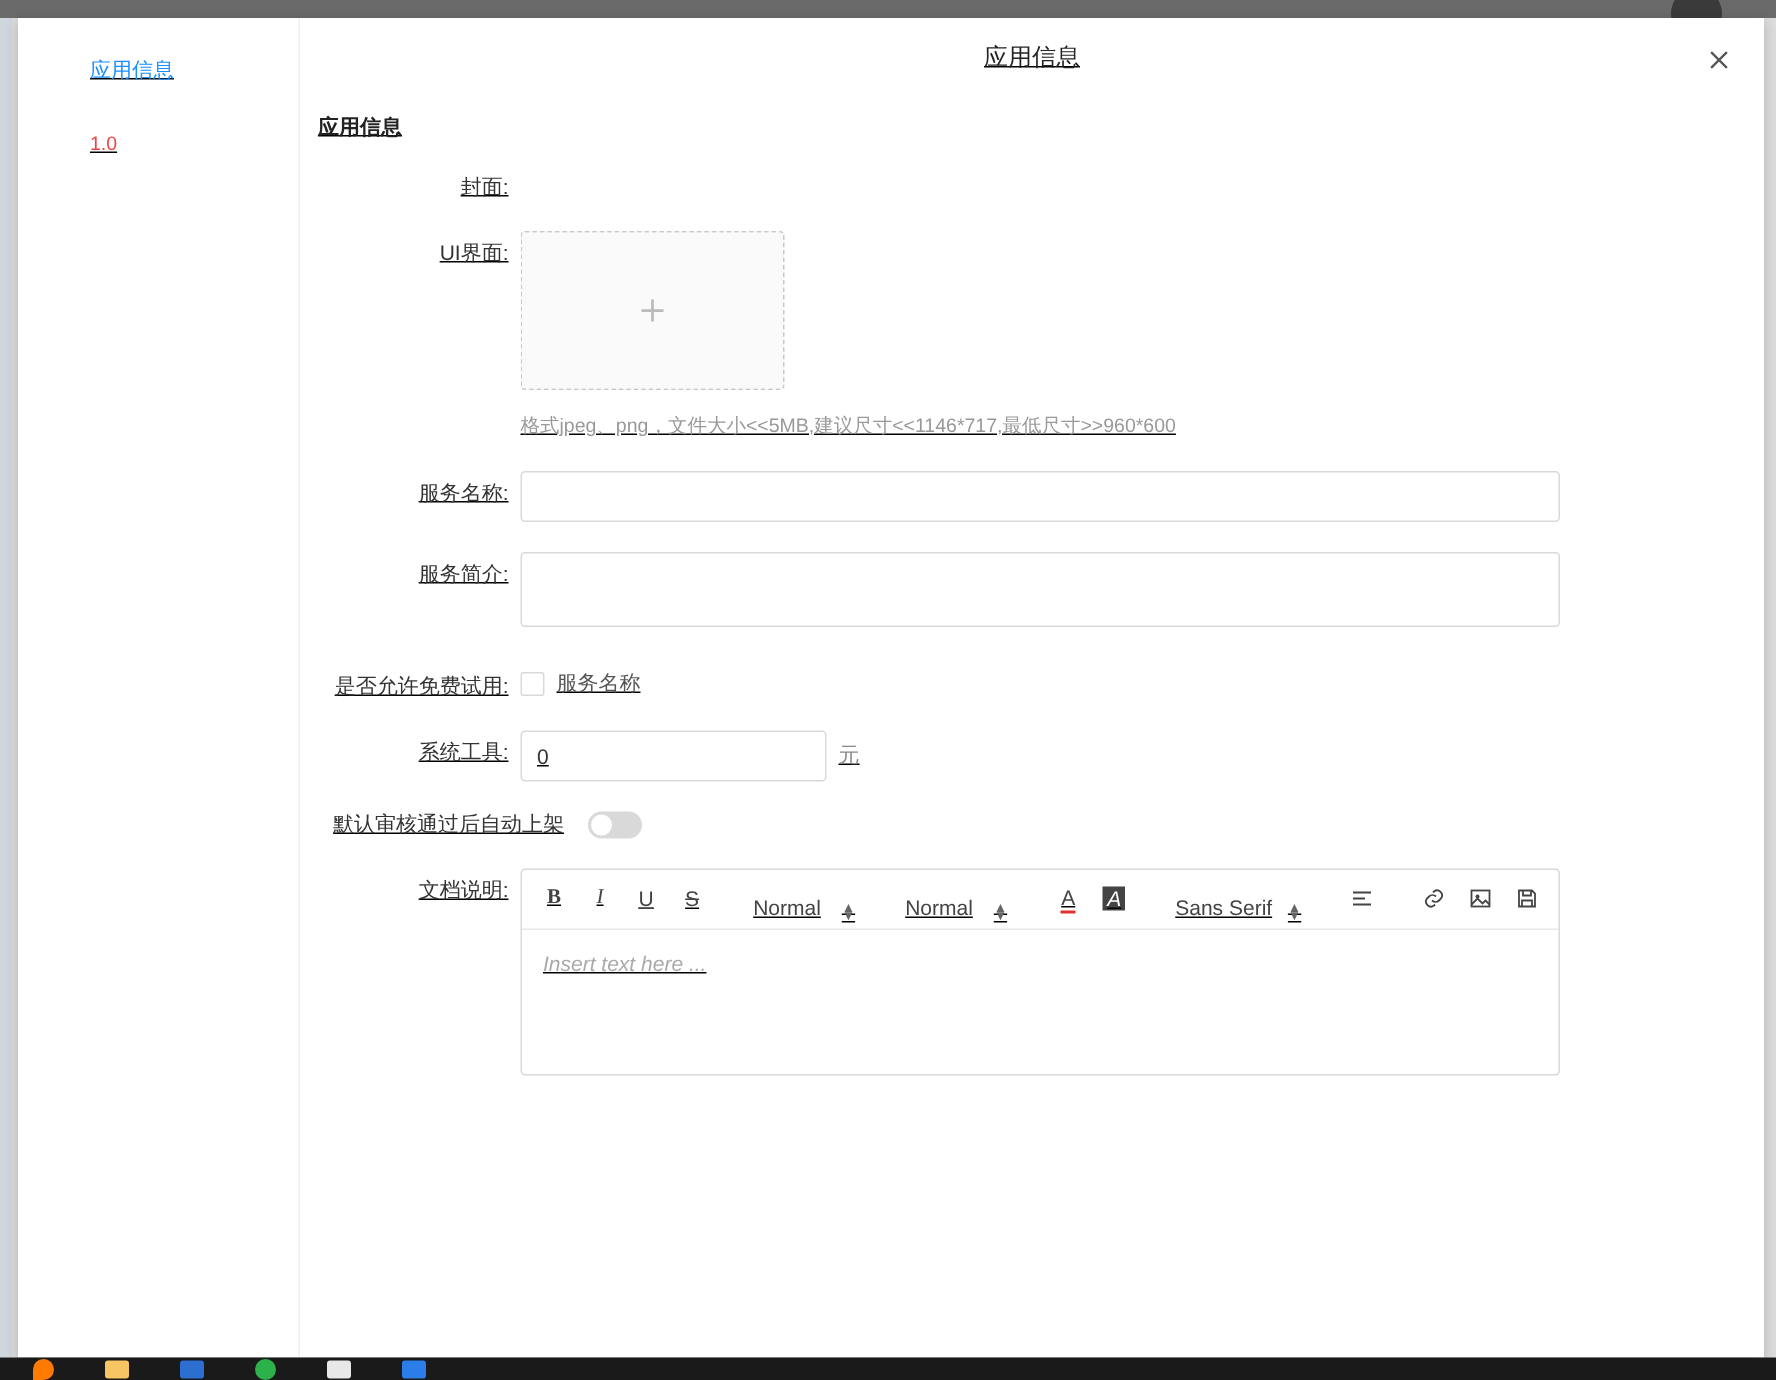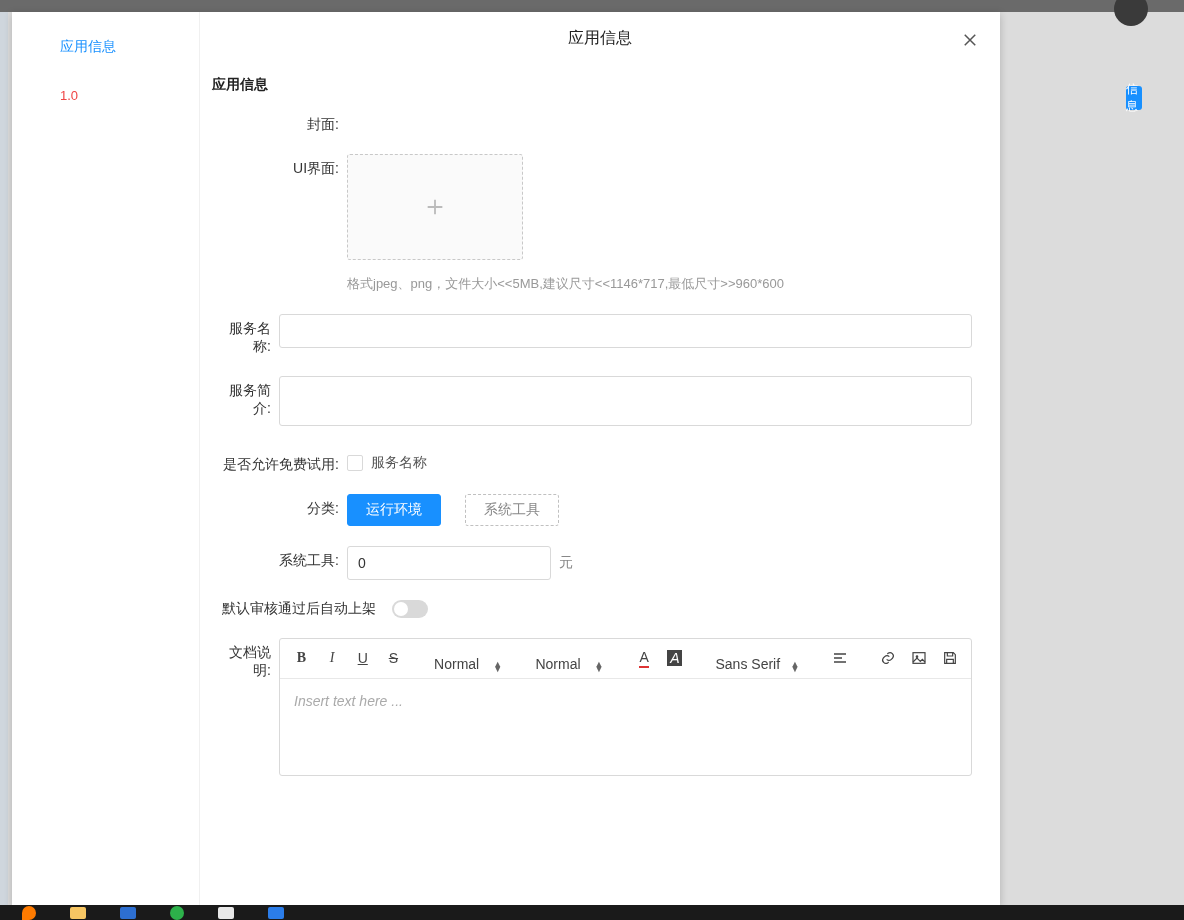--- a/index.html
+++ b/index.html
@@ -14,22 +14,22 @@
   }
   .bg-sidebar {
     position: absolute; left: 0; top: 12px; width: 8px; height: 893px; background: #cfd6dd;
   }
   .bg-right-btn {
     position: absolute; right: 42px; top: 86px; width: 16px; height: 24px;
     background: #1890ff; color: #fff; font-size: 12px; display:flex; align-items:center; justify-content:center; border-radius:3px;
   }
   
   .modal {
-    position: absolute; left: 12px; top: 12px; width: 988px; height: 893px;
-    background: #fff; box-shadow: 0 2px 8px rgba(0,0,0,.2); display: flex;
+    position: absolute; left: 12px; top: 12px; width: 1164px; height: 893px;
+    background: #fff; box-shadow: 0 2px 8px rgba(0,0,0,.2); display: flex; text-decoration: underline;
   }
   .modal-sidebar {
     width: 188px; border-right: 1px solid #f0f0f0; padding-top: 18px;
   }
   .modal-sidebar .nav-item {
     color: #1890ff; font-size: 14px; padding: 8px 0 8px 48px; cursor: pointer;
   }
   .modal-sidebar .nav-sub {
     color: #ef4444; font-size: 13px; padding: 24px 0 8px 48px; cursor: pointer;
   }
@@ -183,27 +183,20 @@
       </div>
 
       <div class="form-row">
         <div class="label">是否允许免费试用:</div>
         <div class="field checkbox-wrap">
           <div class="checkbox"></div>
           <span class="checkbox-label">服务名称</span>
         </div>
       </div>
 
-      <div class="form-row">
-        <div class="label">分类:</div>
-        <div class="field tag-row">
-          <div class="tag">运行环境</div>
-          <div class="tag outline">系统工具</div>
-        </div>
-      </div>
 
       <div class="form-row">
         <div class="label">系统工具:</div>
         <div class="field num-wrap">
           <input class="num-input" value="0" style="">
           <span class="unit">元</span>
         </div>
       </div>
 
       <div class="switch-row">

